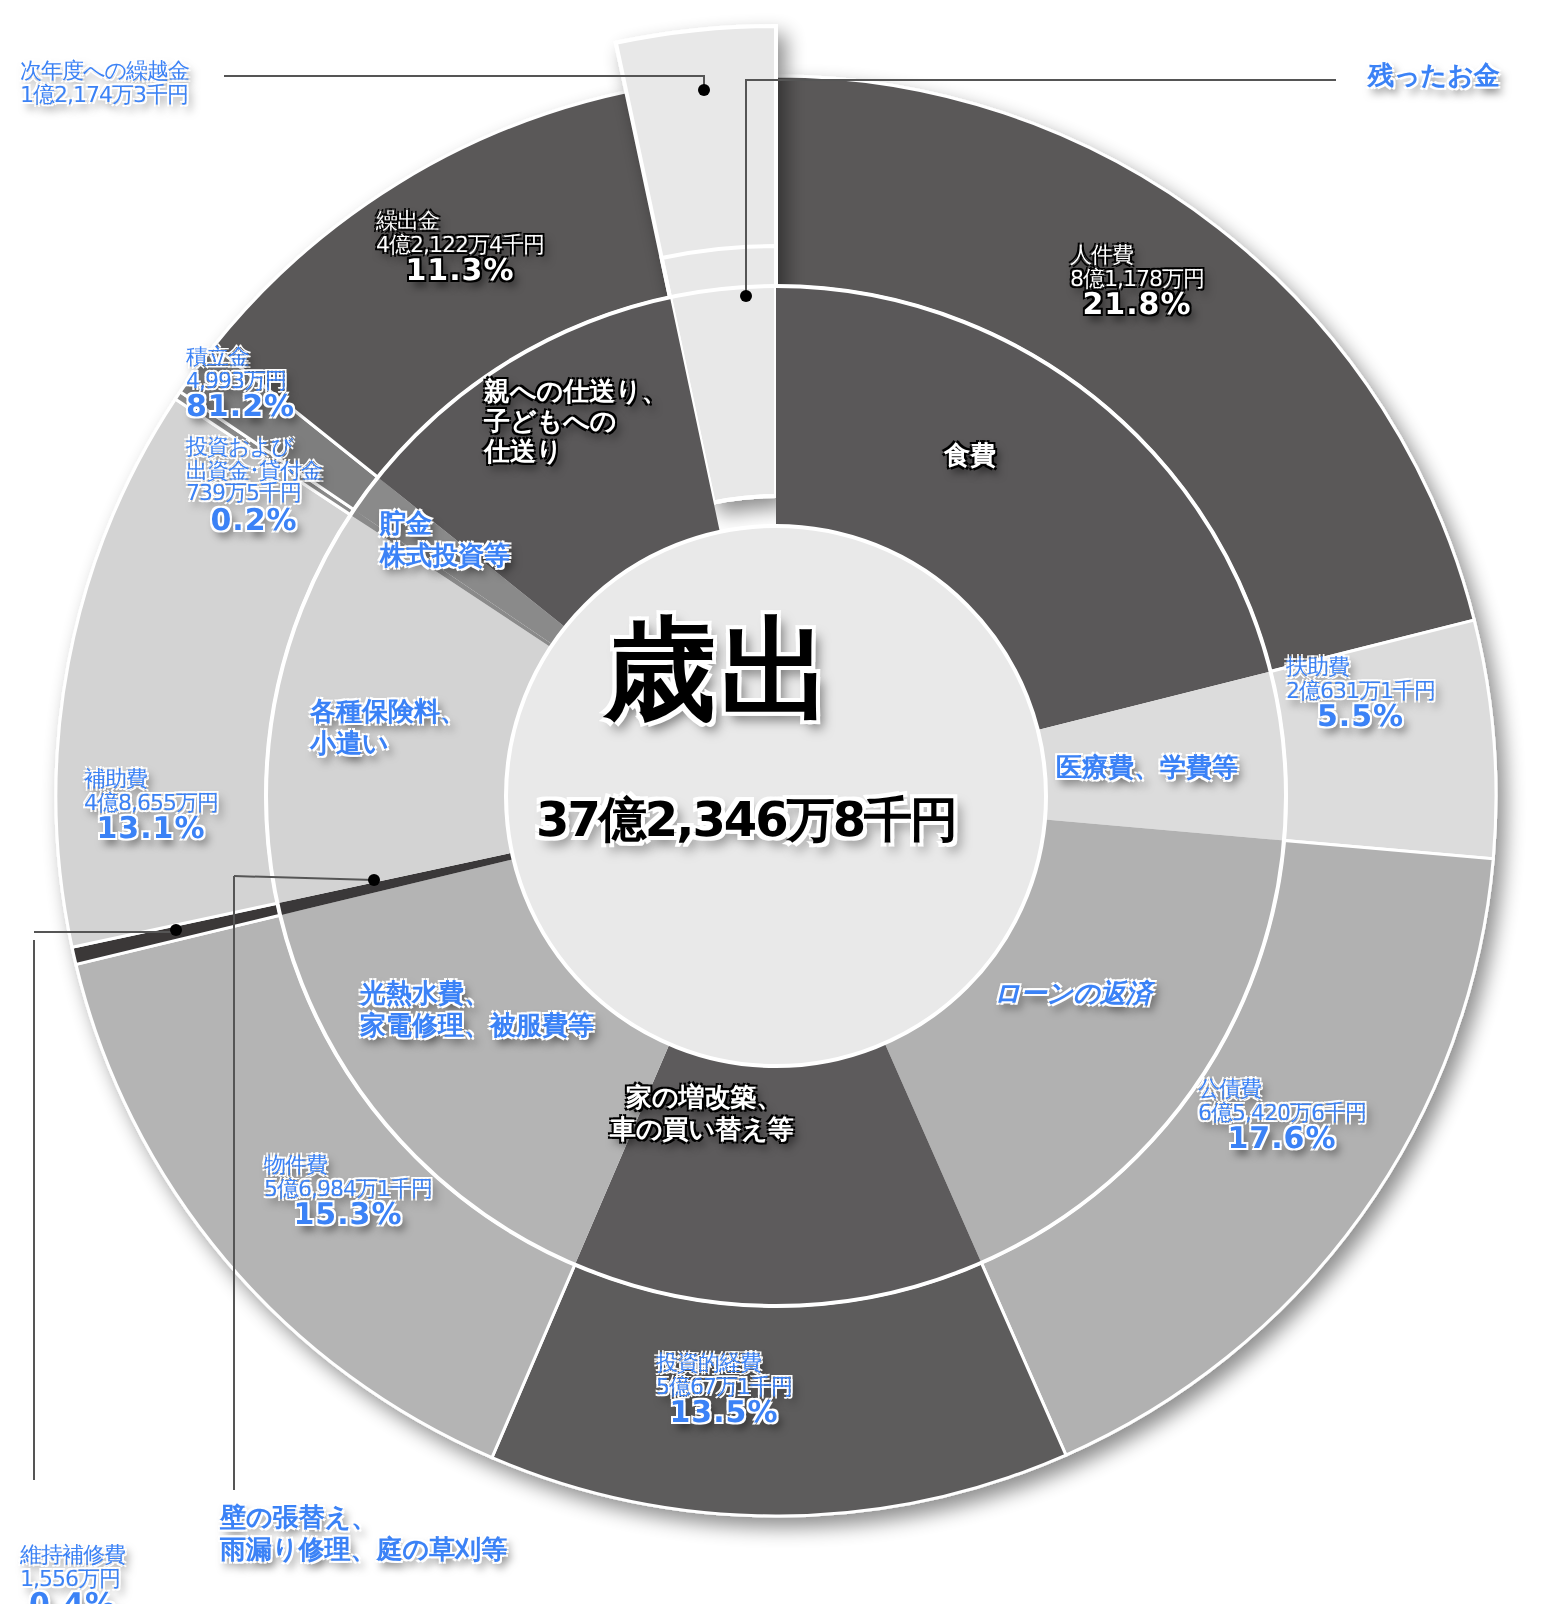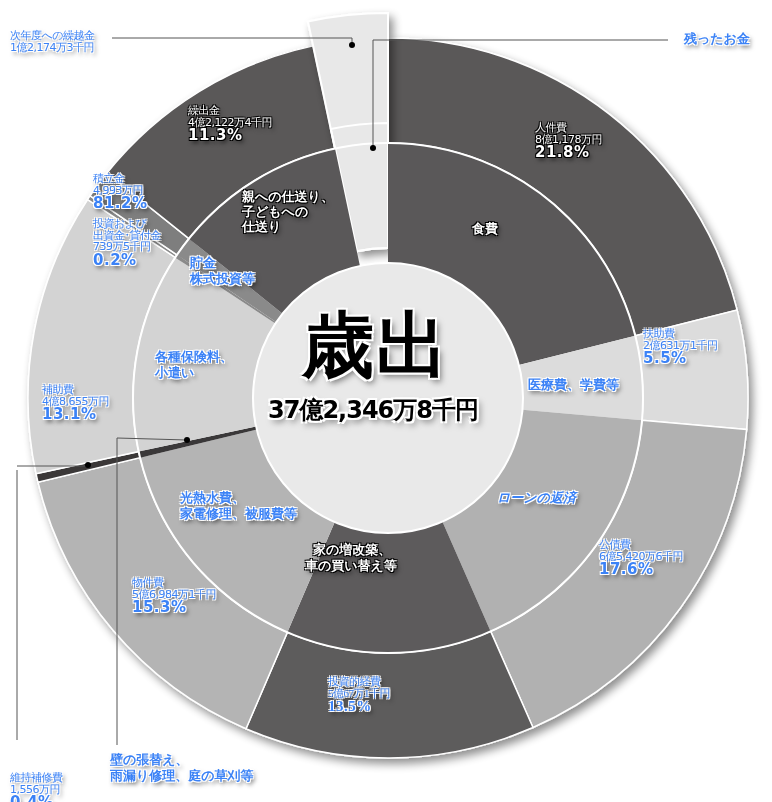--- a/index.html
+++ b/index.html
@@ -2,25 +2,25 @@
 <html><head>
 <meta charset="utf-8">
 <style>
   html, body { margin: 0; padding: 0; background: #ffffff; }
   body { width: 772px; height: 802px; position: relative; overflow: hidden;
          font-family: "DejaVu Sans", sans-serif; }
   #chart { position: absolute; left: 0; top: 0; }
   .lbl { position: absolute; color: #3b82f6; line-height: 1.05; white-space: nowrap; }
   .lbl.dark { color: #fff; }
   .small { font-size: 11px; letter-spacing: -0.5px; }
-  .pct { font-size: 15px; font-weight: bold; letter-spacing: 0.5px; }
+  .pct { font-size: 15px; font-weight: bold; letter-spacing: 0.5px; text-align: center; }
   .outline-w { text-shadow: -1px -1px 0 #fff, 1px -1px 0 #fff, -1px 1px 0 #fff, 1px 1px 0 #fff, 2px 3px 4px rgba(0,0,0,0.6); }
   .outline-b { text-shadow: -1px -1px 0 #000, 1px -1px 0 #000, -1px 1px 0 #000, 1px 1px 0 #000, 2px 3px 4px rgba(0,0,0,0.6); }
   .bold { font-weight: bold; font-size: 13px; }
-  .title { position: absolute; font-weight: bold; font-size: 72px; letter-spacing: 2px;
+  .title { position: absolute; font-weight: bold; font-size: 56px; letter-spacing: 2px;
            text-shadow: -2px -2px 0 #fff, 2px -2px 0 #fff, -2px 2px 0 #fff, 2px 2px 0 #fff, 3px 4px 6px rgba(0,0,0,0.5); }
   .total { position: absolute; font-weight: bold; font-size: 24px; letter-spacing: -1px;
            text-shadow: -2px -2px 0 #fff, 2px -2px 0 #fff, -2px 2px 0 #fff, 2px 2px 0 #fff, 3px 4px 6px rgba(0,0,0,0.5); }
 </style>
 </head>
 <body>
 
 <svg id="chart" width="772" height="802" viewBox="0 0 772 802">
   <defs>
     <filter id="shadow" x="-20%" y="-20%" width="140%" height="140%">
@@ -89,21 +89,21 @@
 <div class="lbl outline-w" style="left:643px;top:328px;">
   <div class="small">扶助費</div>
   <div class="small">2億631万1千円</div>
   <div class="pct">5.5%</div>
 </div>
 <div class="lbl outline-w" style="left:599px;top:539px;">
   <div class="small">公債費</div>
   <div class="small">6億5,420万6千円</div>
   <div class="pct">17.6%</div>
 </div>
-<div class="lbl outline-w" style="left:328px;top:676px;font-family:Liberation Serif, serif;">
+<div class="lbl outline-w" style="left:328px;top:676px;">
   <div class="small">投資的経費</div>
   <div class="small">5億67万1千円</div>
   <div class="pct">13.5%</div>
 </div>
 <div class="lbl outline-w" style="left:132px;top:577px;">
   <div class="small">物件費</div>
   <div class="small">5億6,984万1千円</div>
   <div class="pct">15.3%</div>
 </div>
 <div class="lbl outline-w" style="left:10px;top:743px;margin-top:29px;">

